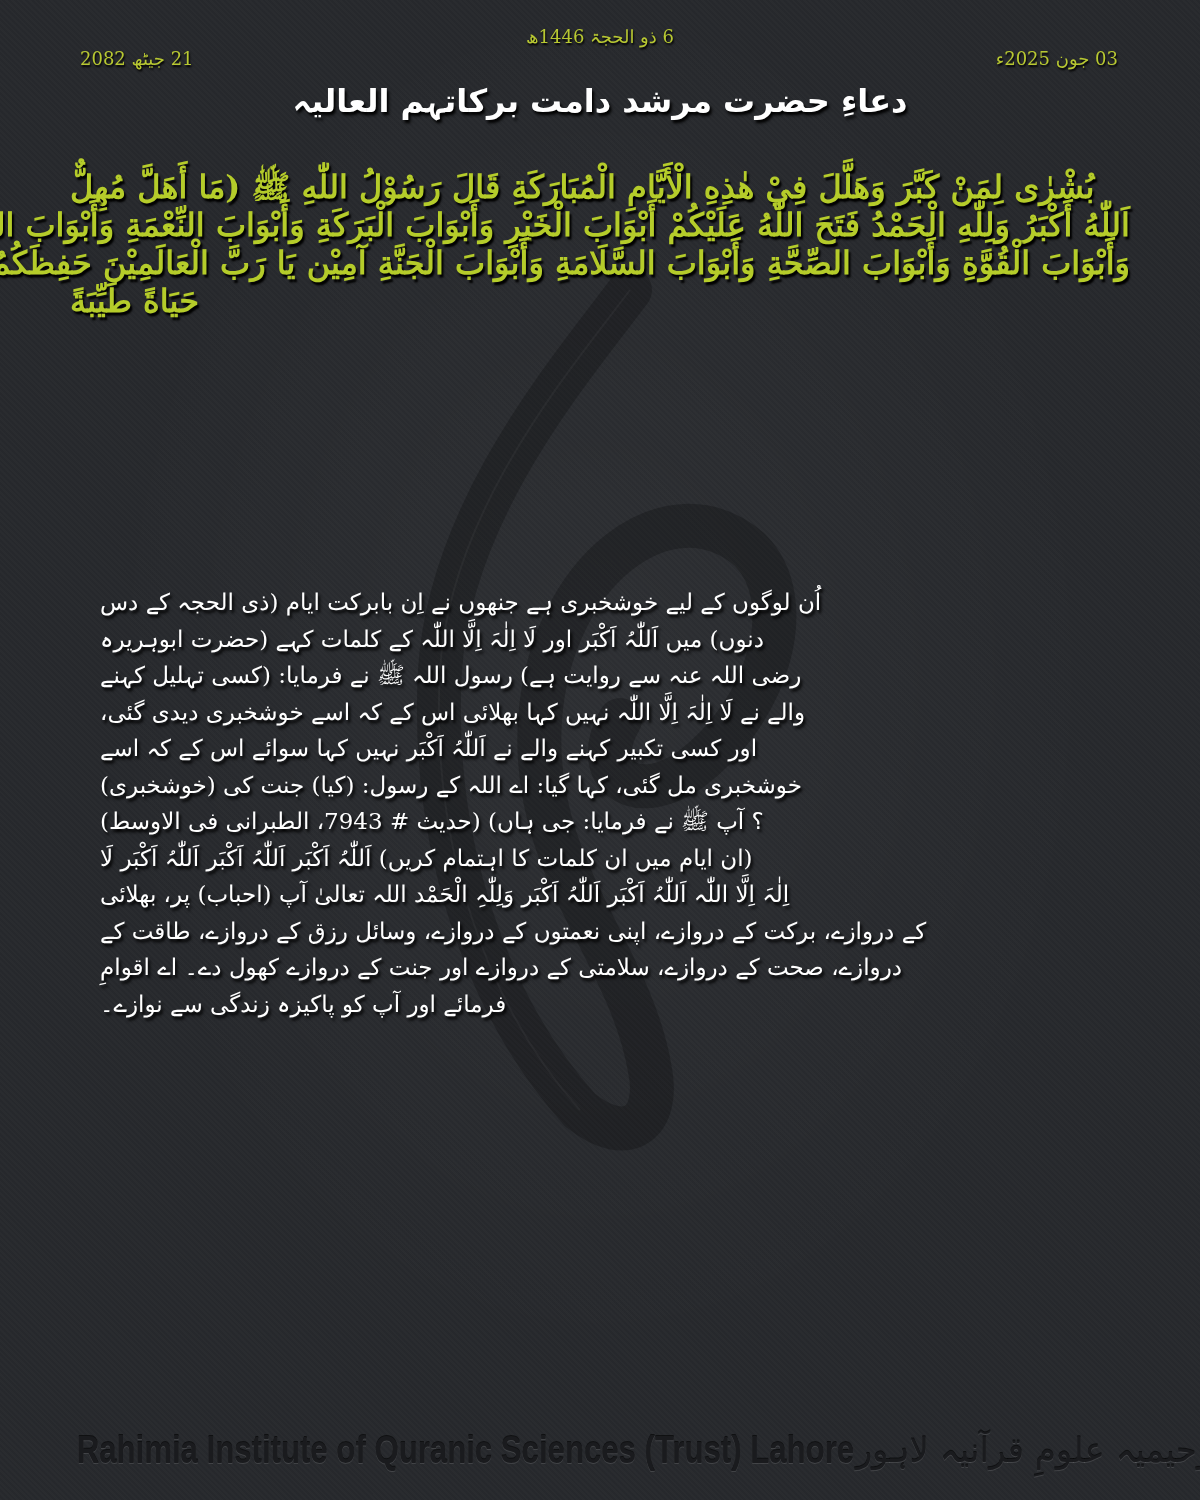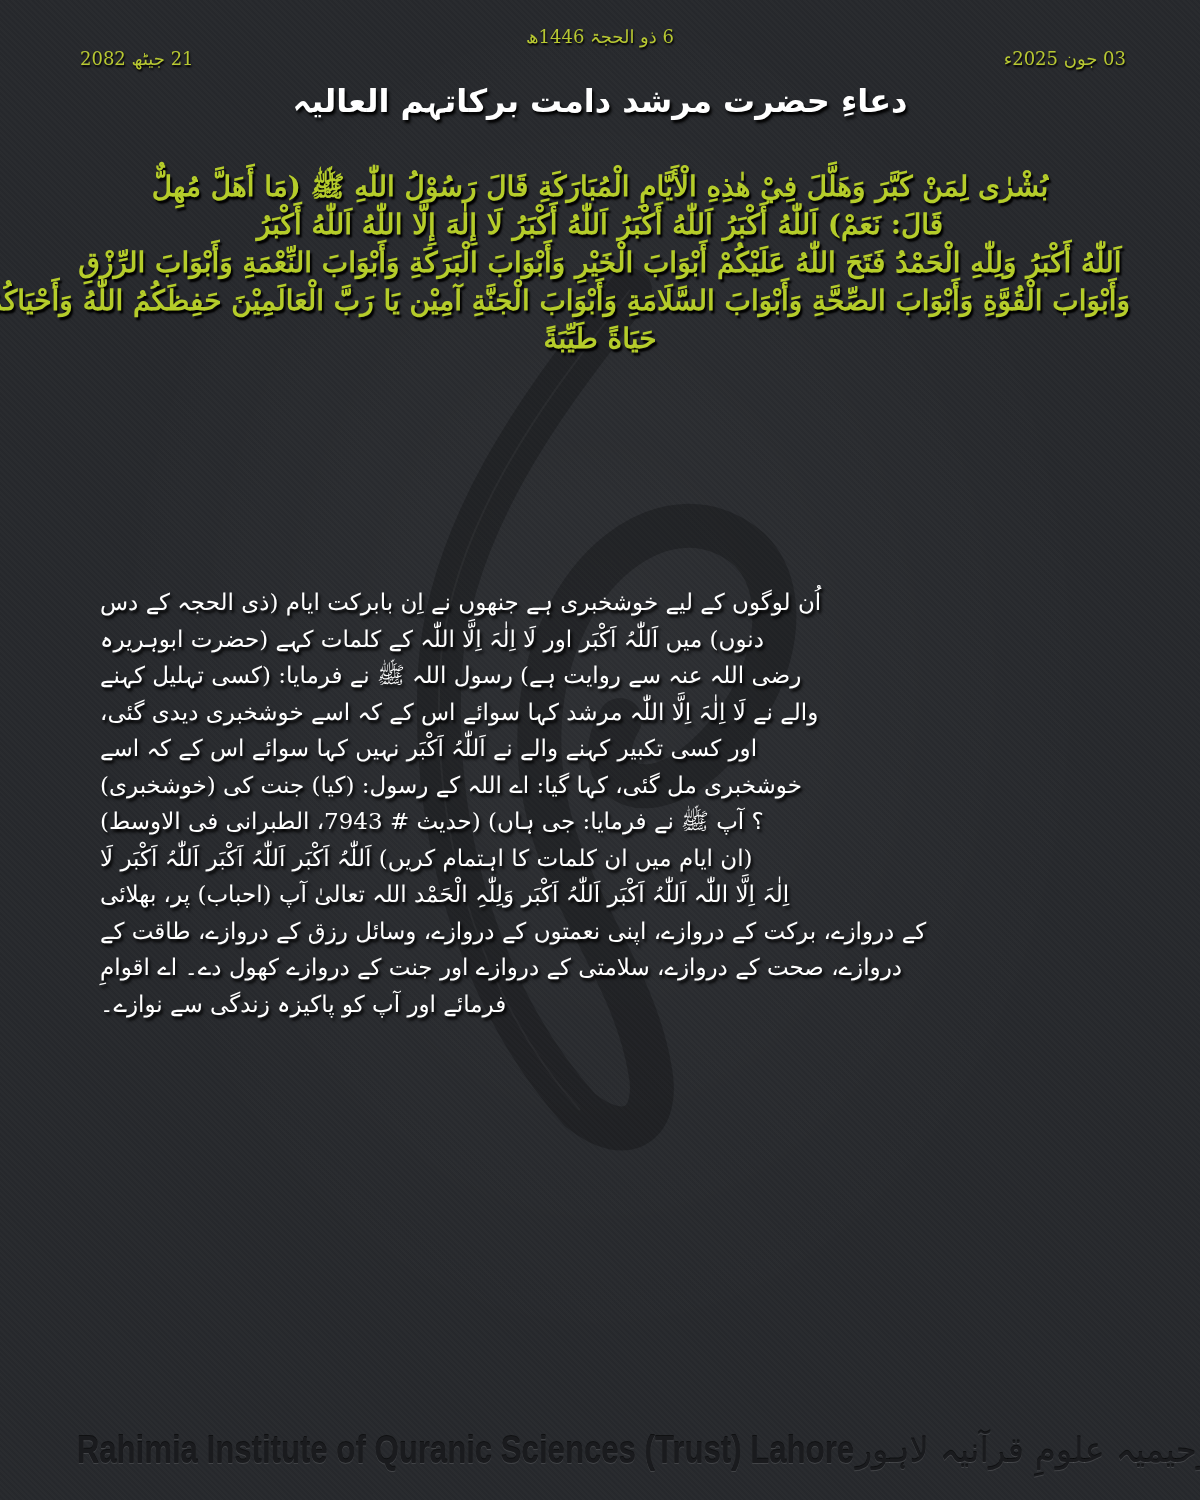--- a/index.html
+++ b/index.html
@@ -16,33 +16,33 @@
       position: absolute; left: 330px; top: 250px; width: 480px; height: 920px;
       pointer-events: none;
     }
     .header-date {
       position: absolute; color: #b8c832;
       font-family: "DejaVu Serif", serif; font-size: 18px;
       text-shadow: 1px 2px 2px #000;
       direction: rtl;
     }
     #date-hijri { top: 26px; left: 0; width: 1200px; text-align: center; }
-    #date-greg { top: 48px; right: 74px; }
+    #date-greg { top: 48px; right: 82px; }
     #date-bikrami { top: 48px; left: 80px; }
     .title {
       position: absolute; top: 82px; left: 0; width: 1200px; text-align: center;
       color: #ffffff; font-size: 32px; font-weight: bold;
       text-shadow: 2px 3px 3px #000;
       direction: rtl;
     }
     .arabic {
       position: absolute; top: 168px; left: 70px; width: 1060px;
-      direction: rtl; text-align: center;
+      direction: rtl; text-align: left;
       color: #b5cc2a; font-family: "DejaVu Serif", serif;
-      font-size: 28px; line-height: 38px; font-weight: bold;
+      font-size: 32px; line-height: 38px; font-weight: bold;
       text-shadow: 2px 3px 2px #000;
     }
     .arabic .line { display: block; white-space: nowrap; }
     .urdu {
       position: absolute; top: 584px; left: 100px; width: 1000px;
       direction: rtl; text-align: left;
       color: #ffffff; font-family: "DejaVu Serif", serif;
       font-size: 23px; line-height: 36.5px;
       text-shadow: 2px 3px 3px #000;
     }
@@ -72,31 +72,30 @@
 </svg>
 
 <div class="header-date" id="date-hijri">6 ذو الحجۃ 1446ھ</div>
 <div class="header-date" id="date-greg">03 جون 2025ء</div>
 <div class="header-date" id="date-bikrami">21 جیٹھ 2082</div>
 
 <div class="title">دعاءِ حضرت مرشد دامت برکاتہم العالیہ</div>
 
 <div class="arabic">
   <span class="line">بُشْرٰى لِمَنْ كَبَّرَ وَهَلَّلَ فِيْ هٰذِهِ الْأَيَّامِ الْمُبَارَكَةِ قَالَ رَسُوْلُ اللّٰهِ ﷺ (مَا أَهَلَّ مُهِلٌّ</span>
-  <span class="line">قَالَ: نَعَمْ) اَللّٰهُ أَكْبَرُ اَللّٰهُ أَكْبَرُ اَللّٰهُ أَكْبَرُ لَا إِلٰهَ إِلَّا اللّٰهُ اَللّٰهُ أَكْبَرُ</span>
   <span class="line">اَللّٰهُ أَكْبَرُ وَلِلّٰهِ الْحَمْدُ فَتَحَ اللّٰهُ عَلَيْكُمْ أَبْوَابَ الْخَيْرِ وَأَبْوَابَ الْبَرَكَةِ وَأَبْوَابَ النِّعْمَةِ وَأَبْوَابَ الرِّزْقِ</span>
   <span class="line">وَأَبْوَابَ الْقُوَّةِ وَأَبْوَابَ الصِّحَّةِ وَأَبْوَابَ السَّلَامَةِ وَأَبْوَابَ الْجَنَّةِ آمِيْن يَا رَبَّ الْعَالَمِيْنَ حَفِظَكُمُ اللّٰهُ وَأَحْيَاكُمْ</span>
   <span class="line">حَيَاةً طَيِّبَةً</span>
 </div>
 
 <div class="urdu">
   <span class="line">اُن لوگوں کے لیے خوشخبری ہے جنھوں نے اِن بابرکت ایام (ذی الحجہ کے دس</span>
   <span class="line">دنوں) میں اَللّٰہُ اَکْبَر اور لَا اِلٰہَ اِلَّا اللّٰہ کے کلمات کہے (حضرت ابوہریرہ</span>
   <span class="line">رضی اللہ عنہ سے روایت ہے) رسول اللہ ﷺ نے فرمایا: (کسی تہلیل کہنے</span>
-  <span class="line">والے نے لَا اِلٰہَ اِلَّا اللّٰہ مرشد کہا سوائے اس کے کہ اسے خوشخبری دیدی گئی،</span>
+  <span class="line">والے نے لَا اِلٰہَ اِلَّا اللّٰہ نہیں کہا بھلائی اس کے کہ اسے خوشخبری دیدی گئی،</span>
   <span class="line">اور کسی تکبیر کہنے والے نے اَللّٰہُ اَکْبَر نہیں کہا سوائے اس کے کہ اسے</span>
   <span class="line">خوشخبری مل گئی، کہا گیا: اے اللہ کے رسول: (کیا) جنت کی (خوشخبری)</span>
   <span class="line">؟ آپ ﷺ نے فرمایا: جی ہاں) (حدیث # 7943، الطبرانی فی الاوسط)</span>
   <span class="line">(ان ایام میں ان کلمات کا اہتمام کریں) اَللّٰہُ اَکْبَر اَللّٰہُ اَکْبَر اَللّٰہُ اَکْبَر لَا</span>
   <span class="line">اِلٰہَ اِلَّا اللّٰہ اَللّٰہُ اَکْبَر اَللّٰہُ اَکْبَر وَلِلّٰہِ الْحَمْد اللہ تعالیٰ آپ (احباب) پر، بھلائی</span>
   <span class="line">کے دروازے، برکت کے دروازے، اپنی نعمتوں کے دروازے، وسائل رزق کے دروازے، طاقت کے</span>
   <span class="line">دروازے، صحت کے دروازے، سلامتی کے دروازے اور جنت کے دروازے کھول دے۔ اے اقوامِ</span>
   <span class="line">فرمائے اور آپ کو پاکیزہ زندگی سے نوازے۔</span>
 </div>
 

